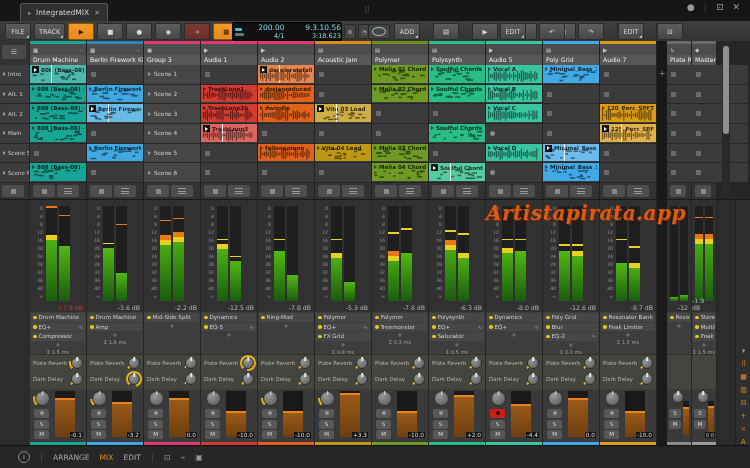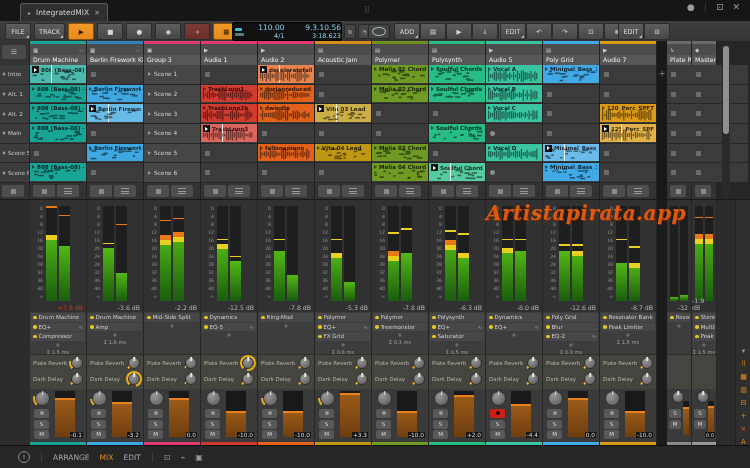--- a/index.html
+++ b/index.html
@@ -24,21 +24,21 @@
   .disp{position:absolute;left:232px;top:1px;width:108px;height:17px;background:#111;border:1px solid #000;border-radius:2px;
         display:flex;align-items:center;font-size:7px;color:#8ad4ea;}
   .disp .icoCol{width:11px;display:flex;flex-direction:column;gap:2px;padding-left:2px;}
   .disp .icoCol div{height:3px;border-radius:1px;}
   .dispNum{display:flex;flex-direction:column;align-items:flex-end;line-height:8px;}
   .dispNum .b{font-size:7.5px;} .dispNum .s{font-size:6.5px;}
   .miniBtns{position:absolute;left:344px;top:3px;display:flex;gap:2px;}
   .miniBtns .m{width:10px;height:13px;background:#454545;border:1px solid #2a2a2a;border-radius:2px;color:#aaa;font-size:6px;display:flex;align-items:center;justify-content:center;}
   .loopBtn{position:absolute;left:368px;top:3px;width:20px;height:13px;background:#454545;border:1px solid #2a2a2a;border-radius:2px;display:flex;align-items:center;justify-content:center;}
   .loopBtn span{display:block;width:12px;height:7px;border:1.5px solid #9fb6bd;border-radius:50%;}
-  .grp{position:absolute;top:2px;display:flex;gap:0;align-items:flex-start;}
+  .grp{position:absolute;top:2px;display:flex;gap:13px;align-items:flex-start;}
   
   .launcher{position:absolute;left:0;top:41px;width:750px;height:158px;background:#262626;}
   .scenecol{position:absolute;left:0;top:0;width:29px;height:158px;background:#333;}
   .scenebtn{position:absolute;left:2px;top:4px;width:24px;height:14px;background:#4a4a4a;border-radius:2px;color:#bbb;font-size:7px;text-align:center;line-height:14px;}
   .scenes{position:absolute;left:0;top:24px;width:29px;height:118px;display:flex;flex-direction:column;}
   .scene{flex:1;border-bottom:1px solid #272727;background:#3c3c3c;display:flex;align-items:center;padding-left:3px;gap:2px;
          font-size:5.6px;color:#ccc;white-space:nowrap;overflow:hidden;}
   .scene .tri, .cliptri{width:0;height:0;border-top:2.5px solid transparent;border-bottom:2.5px solid transparent;border-left:3.5px solid #9a9a9a;flex:none;}
   .stoprow{position:absolute;left:0;top:142px;height:16px;display:flex;gap:2px;align-items:center;}
   .stopbtn{width:22px;height:12px;background:#4e4e4e;border-radius:2px;display:flex;align-items:center;justify-content:center;}
@@ -141,21 +141,21 @@
         <div class="tbtn " style="width: 12px;">⊡</div>
         <div class="tbtn " style="width: 12px;">⊞</div>
         <div class="tbtn orange" style="width: 12px;">▥</div>
       </div>
     <div class="disp">
       <div class="icoCol">
         <div style="background:#49b8d4;width:7px;"></div>
         <div style="background:#5a7a84;width:9px;"></div>
       </div>
       <div class="dispNum" style="width:40px;">
-        <span class="b">110.00</span>
+        <span class="b">200.00</span>
         <span class="s">4/1</span>
       </div>
       <div class="dispNum" style="width:52px;margin-left:6px;">
         <span class="b">9.3.10.56</span>
         <span class="s">3:18.623</span>
       </div>
     </div>
     <div class="miniBtns">
       <div class="m">≣</div>
       <div class="m">◔</div>

